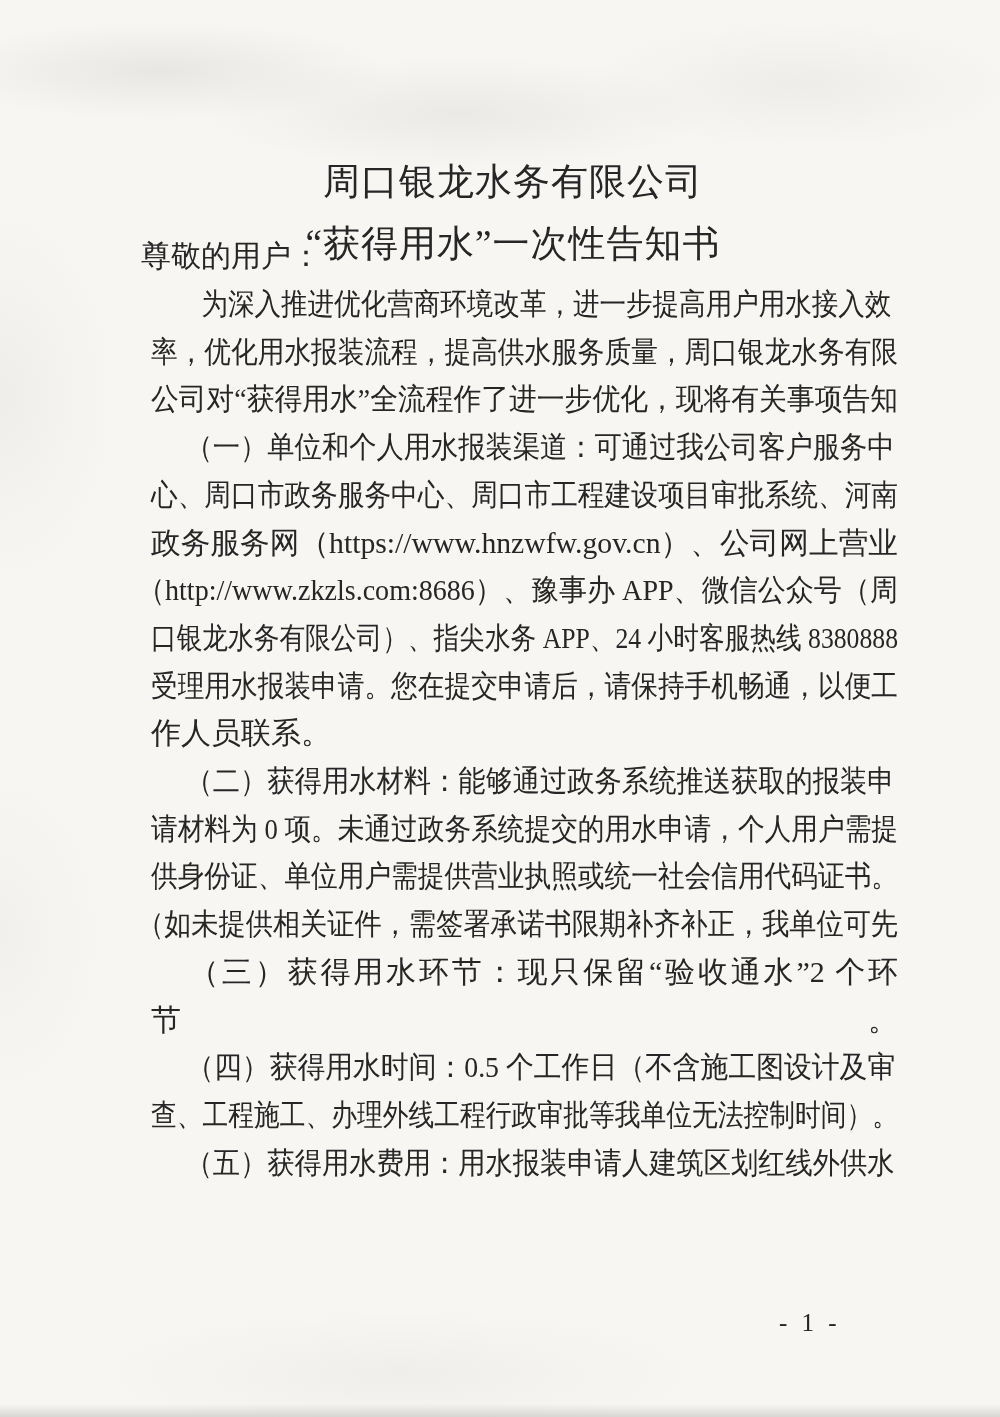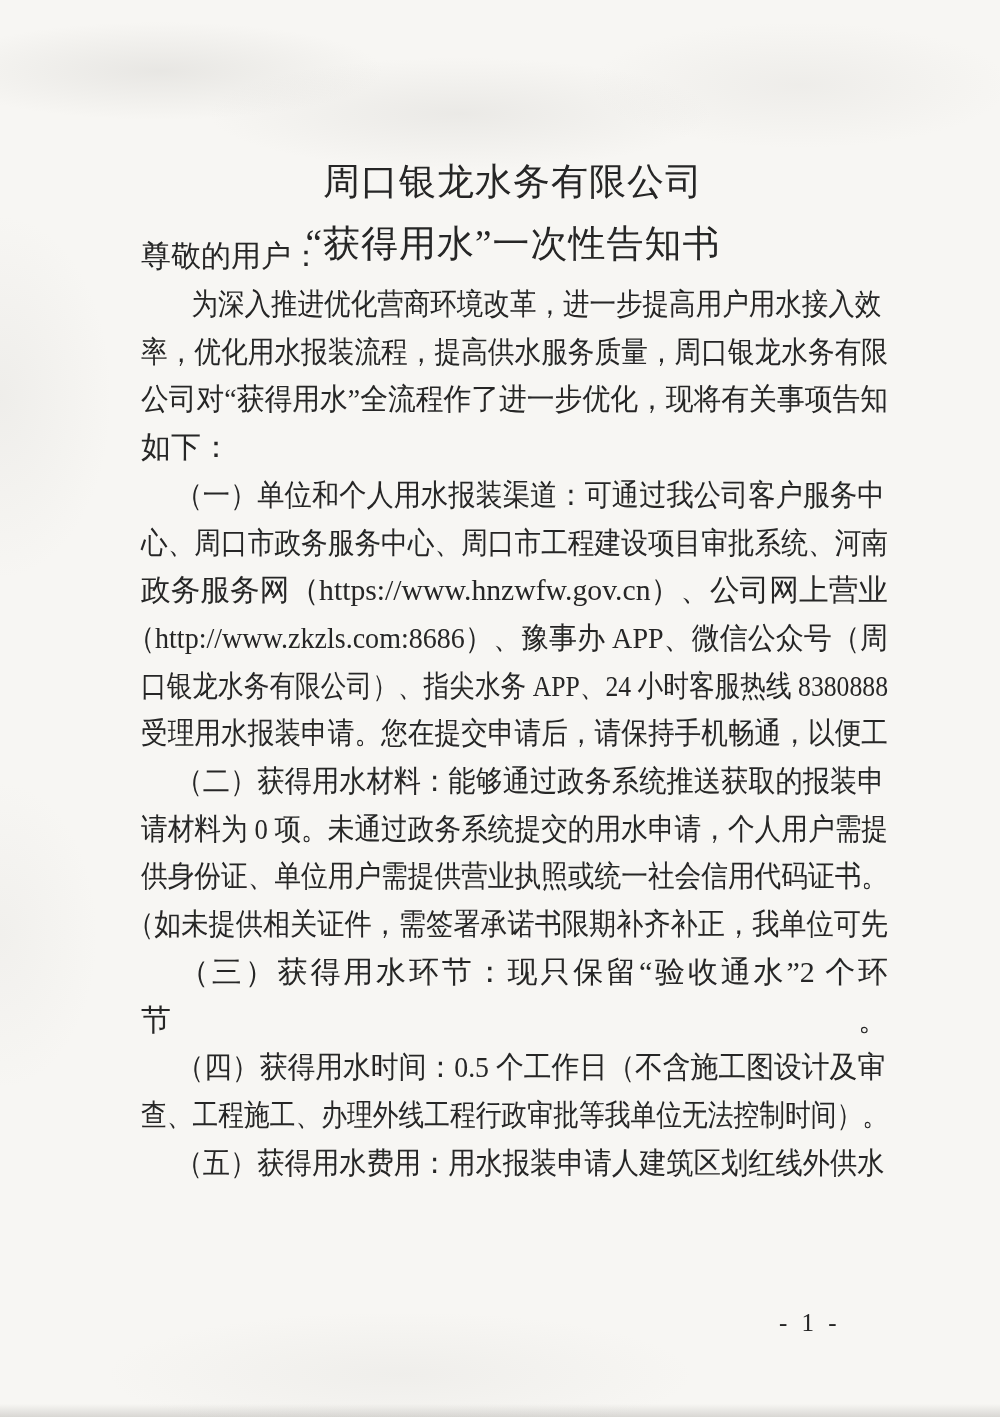--- a/index.html
+++ b/index.html
@@ -48,21 +48,21 @@
     top: 233px;
     left: 141px;
     font-size: 30px;
     line-height: 45px;
     white-space: nowrap;
   }
 
   .doc-body {
     position: absolute;
     top: 280px;
-    left: 141px;
+    left: 151px;
     width: 747px;
   }
   .line {
     font-size: 30px;
     line-height: 47.7px;
     letter-spacing: 0;
   }
   .line.fill {
     text-align: justify;
     text-align-last: justify;
@@ -90,27 +90,27 @@
   <h1 class="doc-title">周口银龙水务有限公司</h1>
 
   <h2 class="doc-subtitle">“获得用水”一次性告知书</h2>
 
   <div class="salutation">尊敬的用户：</div>
 
   <div class="doc-body">
       <div class="line indent-cjk fill" style="white-space: nowrap; text-align: left; text-align-last: left; transform-origin: 0px 50%; transform: scaleX(0.8846);">为深入推进优化营商环境改革，进一步提高用户用水接入效</div>
       <div class="line fill" style="white-space: nowrap; text-align: left; text-align-last: left; transform-origin: 0px 50%; transform: scaleX(0.8893);">率，优化用水报装流程，提高供水服务质量，周口银龙水务有限</div>
       <div class="line fill" style="white-space: nowrap; text-align: left; text-align-last: left; transform-origin: 0px 50%; transform: scaleX(0.9261);">公司对“获得用水”全流程作了进一步优化，现将有关事项告知</div>
-      <div class="line">如下：</div>
       <div class="line indent-paren fill" style="white-space: nowrap; text-align: left; text-align-last: left; transform-origin: 0px 50%; transform: scaleX(0.909);">（一）单位和个人用水报装渠道：可通过我公司客户服务中</div>
       <div class="line fill" style="white-space: nowrap; text-align: left; text-align-last: left; transform-origin: 0px 50%; transform: scaleX(0.8893);">心、周口市政务服务中心、周口市工程建设项目审批系统、河南</div>
       <div class="line fill" style="white-space: nowrap; text-align: left; text-align-last: left; transform-origin: 0px 50%; transform: scaleX(0.9895);">政务服务网（https://www.hnzwfw.gov.cn）、公司网上营业</div>
       <div class="line hang-paren fill" style="white-space: nowrap; text-align: left; text-align-last: left; transform-origin: 0px 50%; transform: scaleX(0.935);">（http://www.zkzls.com:8686）、豫事办 APP、微信公众号（周</div>
       <div class="line fill" style="white-space: nowrap; text-align: left; text-align-last: left; transform-origin: 0px 50%; transform: scaleX(0.8561);">口银龙水务有限公司）、指尖水务 APP、24 小时客服热线 8380888</div>
       <div class="line fill" style="white-space: nowrap; text-align: left; text-align-last: left; transform-origin: 0px 50%; transform: scaleX(0.8893);">受理用水报装申请。您在提交申请后，请保持手机畅通，以便工</div>
+      <div class="line">作人员联系。</div>
       <div class="line indent-paren fill" style="white-space: nowrap; text-align: left; text-align-last: left; transform-origin: 0px 50%; transform: scaleX(0.909);">（二）获得用水材料：能够通过政务系统推送获取的报装申</div>
       <div class="line fill" style="white-space: nowrap; text-align: left; text-align-last: left; transform-origin: 0px 50%; transform: scaleX(0.8893);">请材料为 0 项。未通过政务系统提交的用水申请，个人用户需提</div>
       <div class="line fill" style="white-space: nowrap; text-align: left; text-align-last: left; transform-origin: 0px 50%; transform: scaleX(0.8893);">供身份证、单位用户需提供营业执照或统一社会信用代码证书。</div>
       <div class="line hang-paren fill" style="white-space: nowrap; text-align: left; text-align-last: left; transform-origin: 0px 50%; transform: scaleX(0.906);">（如未提供相关证件，需签署承诺书限期补齐补正，我单位可先</div>
       <div class="line indent-paren fill">（三）获得用水环节：现只保留“验收通水”2 个环节。</div>
       <div class="line indent-paren fill" style="white-space: nowrap; text-align: left; text-align-last: left; transform-origin: 0px 50%; transform: scaleX(0.9268);">（四）获得用水时间：0.5 个工作日（不含施工图设计及审</div>
       <div class="line fill" style="white-space: nowrap; text-align: left; text-align-last: left; transform-origin: 0px 50%; transform: scaleX(0.8586);">查、工程施工、办理外线工程行政审批等我单位无法控制时间）。</div>
       <div class="line indent-paren fill" style="white-space: nowrap; text-align: left; text-align-last: left; transform-origin: 0px 50%; transform: scaleX(0.909);">（五）获得用水费用：用水报装申请人建筑区划红线外供水</div>
     </div>
 

